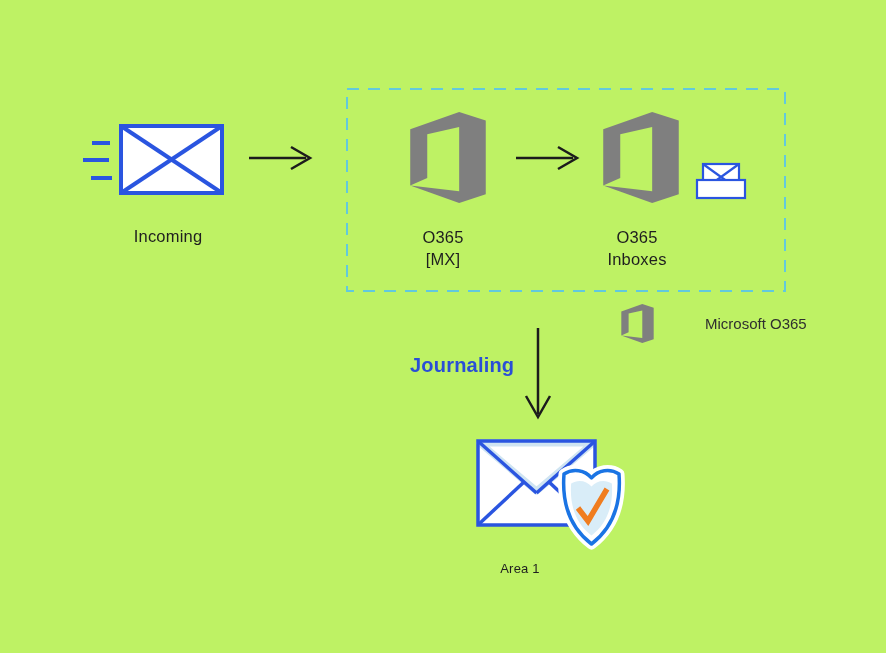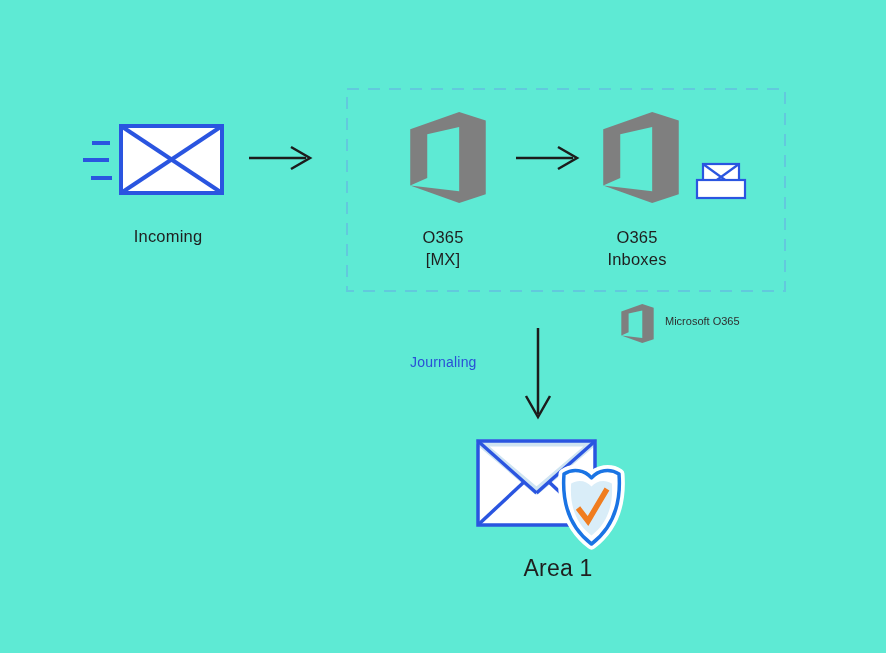--- a/index.html
+++ b/index.html
@@ -9,31 +9,31 @@
     --shield-fill:#d9edf8;
     --check-orange:#f07d1f;
     --logo-gray:#7f7f7f;
     --dashed-border-cyan:#62c9dd;
     --arrow-black:#1c1c1c;
     --journaling-blue:#2a4fd6;
     --text-dark:#1f1f1f;
   }
   html,body{margin:0;padding:0;background:#fff;}
   #canvas{
-    position:relative;width:886px;height:653px;background:#5eead4;overflow:hidden;
+    position:relative;width:886px;height:653px;background:#bef264;overflow:hidden;
     font-family:"Liberation Sans", sans-serif;color:var(--text-dark);
   }
   .abs{position:absolute;}
   .node-label{
     text-align:center;font-size:16.5px;line-height:21.5px;color:var(--text-dark);
     letter-spacing:0.2px;
   }
-  .legend-label{font-size:11px;color:#2f2f2f;white-space:nowrap;}
+  .legend-label{font-size:15px;color:#2f2f2f;white-space:nowrap;margin-left:40px;}
   .journaling{
-    font-size:14px;font-weight:400;color:var(--journaling-blue);
+    font-size:20px;font-weight:700;color:var(--journaling-blue);
     text-align:left;letter-spacing:0.2px;
   }
   
   .sk-blue{stroke:var(--primary-blue);fill:none;}
   .sk-blue-fw{stroke:var(--primary-blue);fill:#fff;}
   .sk-black{stroke:var(--arrow-black);fill:none;}
   .sk-flap{stroke:var(--flap-light-blue);fill:#fff;}
   .sk-shield{stroke:var(--shield-blue);fill:#fff;}
   .halo{stroke:#fff;fill:#fff;}
   .fl-gray{fill:var(--logo-gray);}
@@ -130,17 +130,17 @@
       <rect x="2" y="5" width="117" height="84" class="sk-blue" stroke-width="3.5"></rect>
     </g>
     <g transform="translate(84,30)">
       <path class="halo" stroke-width="11" stroke-linejoin="round" d="M31.5,12 C38,4 50,2 59,8 C61,34 55,60 31.5,78 C8,60 2,34 4,8 C13,2 25,4 31.5,12 Z"></path>
       <path class="sk-shield" stroke-width="3.5" stroke-linejoin="round" d="M31.5,12 C38,4 50,2 59,8 C61,34 55,60 31.5,78 C8,60 2,34 4,8 C13,2 25,4 31.5,12 Z"></path>
       <path class="fl-shield-in" transform="translate(31.5,45) scale(0.74) translate(-31.5,-45)" d="M31.5,12 C38,4 50,2 59,8 C61,34 55,60 31.5,78 C8,60 2,34 4,8 C13,2 25,4 31.5,12 Z"></path>
       <polyline points="18,42 28,55 47,23" class="sk-check" stroke-width="5.5"></polyline>
     </g>
   </svg>
 
-  <div class="abs node-label" style="left:492px;top:558px;width:132px;font-size:23px;">
+  <div class="abs node-label" style="left:454px;top:558px;width:132px;font-size:13px;">
     <div>Area 1</div>
   </div>
 
 </div>
 
 </body></html>

